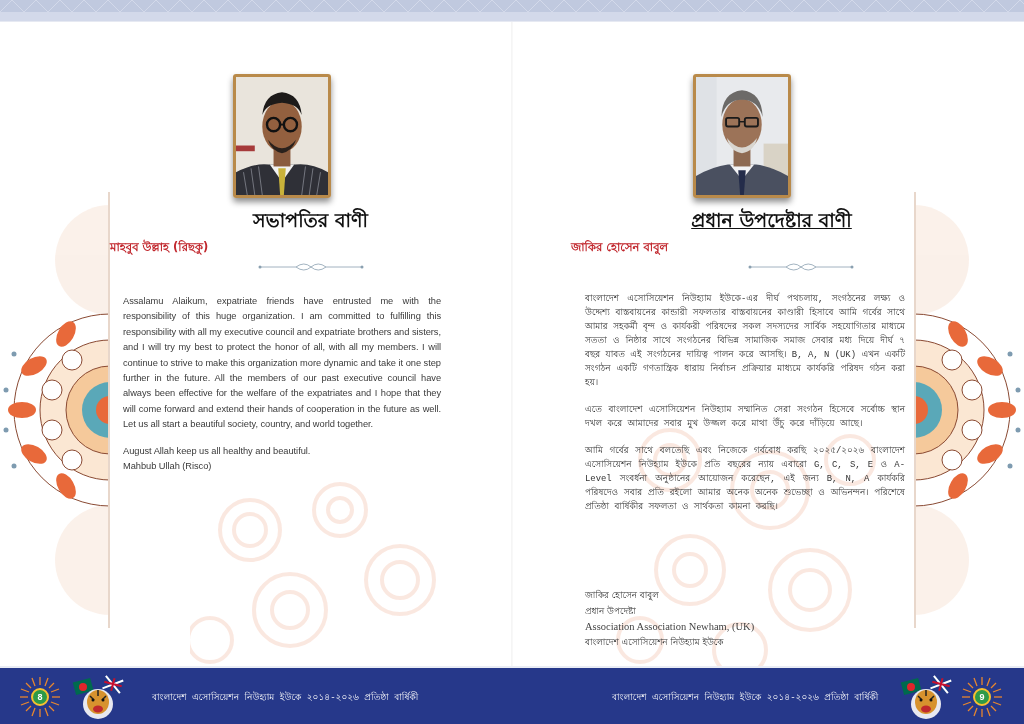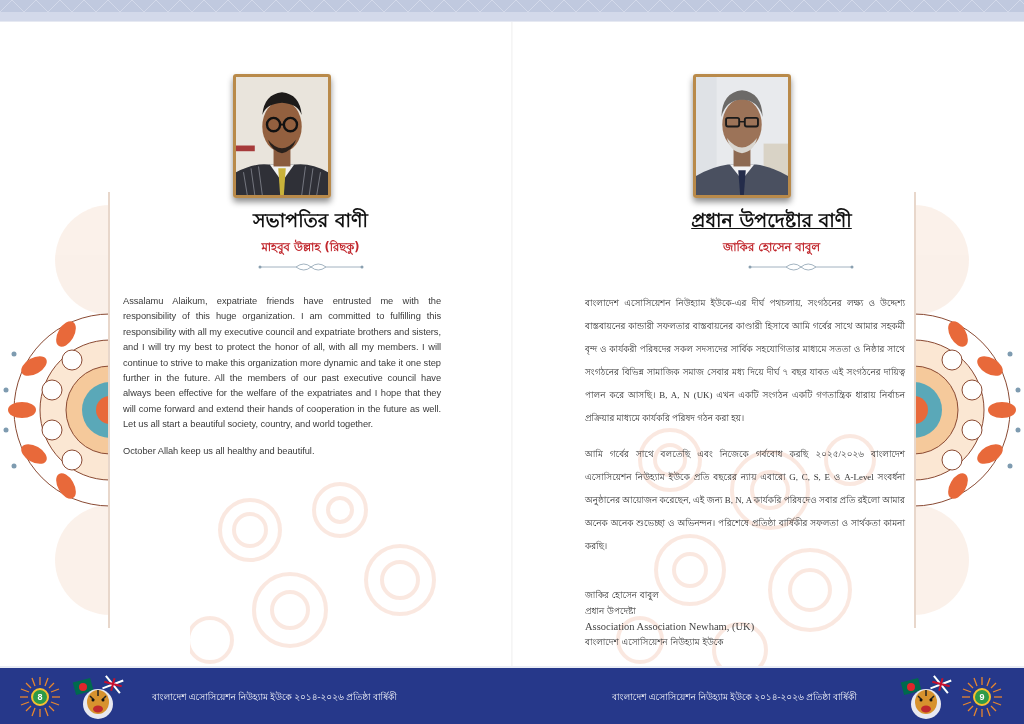--- a/index.html
+++ b/index.html
@@ -46,41 +46,41 @@
     box-shadow: 0 4px 6px rgba(0,0,0,0.45);
     overflow: hidden;
   }
   .portrait svg { width: 100%; height: 100%; display: block; }
 
   .heading {
     position: absolute; left: 0; width: 100%; text-align: center;
     font-family: "DejaVu Sans", sans-serif; font-weight: bold; font-size: 19px; color: #111;
   }
   .subname {
-    position: absolute; left: 0; width: 100%; text-align: center;
+    position: absolute; left: 0; width: 100%; 
     font-family: "DejaVu Sans", sans-serif; font-weight: bold; font-size: 11.5px; color: #c1272d;
   }
   .divider { position: absolute; left: 50%; transform: translateX(-50%); width: 110px; height: 10px; }
 
   .body-text {
     position: absolute; font-size: 9.3px; line-height: 15.4px; color: #3a3a3a; text-align: justify;
     font-family: "Liberation Sans", sans-serif; letter-spacing: -0.05px;
   }
   .body-text p { margin-bottom: 11px; }
   .bn-text {
-    position: absolute; font-size: 8.9px; line-height: 23px; color: #333; text-align: justify;
-    font-family: Liberation Serif, serif;
+    position: absolute; font-size: 8.9px; line-height: 14px; color: #333; text-align: justify;
+    font-family: Liberation Mono, monospace;
   }
   .bn-text p { margin-bottom: 13px; }
   .signature { position: absolute; font-size: 8.8px; line-height: 15.5px; color: #333; font-family: "DejaVu Sans", sans-serif; }
   .signature .en { font-family: "Liberation Serif", serif; font-size: 10.5px; color: #444; }
 
   
   .footer { position: absolute; left: 0; top: 666px; width: 1024px; height: 58px; background: #26388a; border-top: 2px solid #e9ecf4; }
-  .footer-title { position: absolute; top: 22px; font-family: Liberation Serif, serif; font-size: 9px; color: #ffffff; white-space: nowrap; }
+  .footer-title { position: absolute; top: 22px; font-family: Liberation Mono, monospace; font-size: 9px; color: #ffffff; white-space: nowrap; }
   .page-badge { position: absolute; top: 9px; width: 40px; height: 40px; }
   .page-badge .num {
     position: absolute; left: 11px; top: 11px; width: 18px; height: 18px; border-radius: 50%;
     background: #2e9a48; border: 2px solid #f8c030; color: #fff; font-size: 9px; font-weight: bold;
     text-align: center; line-height: 14px; font-family: "Liberation Sans", sans-serif;
   }
   .logo { position: absolute; top: 6px; width: 56px; height: 48px; }
 </style>
 </head>
 <body>
@@ -218,21 +218,22 @@
   <div class="subname" style="top:217px;">মাহবুব উল্লাহ (রিছকু)</div>
   <svg class="divider" style="top:240px;" viewBox="0 0 110 10">
     <line x1="4" y1="5" x2="40" y2="5" stroke="#8aa0b0" stroke-width="0.8"></line>
     <line x1="70" y1="5" x2="106" y2="5" stroke="#8aa0b0" stroke-width="0.8"></line>
     <circle cx="4" cy="5" r="1.5" fill="#8aa0b0"></circle>
       <circle cx="106" cy="5" r="1.5" fill="#8aa0b0"></circle>
     <path d="M40 5 Q48 -1 55 5 Q62 11 70 5 Q62 -1 55 5 Q48 11 40 5 Z" fill="none" stroke="#8aa0b0" stroke-width="0.8"></path>
   </svg>
   <div class="body-text" style="left:13px;top:272px;width:318px;">
     <p>Assalamu Alaikum, expatriate friends have entrusted me with the responsibility of this huge organization. I am committed to fulfilling this responsibility with all my executive council and expatriate brothers and sisters, and I will try my best to protect the honor of all, with all my members. I will continue to strive to make this organization more dynamic and take it one step further in the future. All the members of our past executive council have always been effective for the welfare of the expatriates and I hope that they will come forward and extend their hands of cooperation in the future as well. Let us all start a beautiful society, country, and world together.</p>
-    <div>October Allah keep us all healthy and beautiful.</div>
+    <div>August Allah keep us all healthy and beautiful.</div>
+    <div>Mahbub Ullah (Risco)</div>
   </div>
 </div>
 
 <div class="page right">
   <div class="portrait" style="left:180px;top:52px;">
     <svg viewBox="0 0 98 124" preserveAspectRatio="none">
       <rect width="98" height="124" fill="#e8eaed"></rect>
       <rect x="0" y="0" width="22" height="124" fill="#dfe2e6"></rect>
       <rect x="72" y="70" width="26" height="40" fill="#d9d3c6"></rect>
       <path d="M0 124 L0 104 Q18 94 34 92 L64 92 Q80 94 98 104 L98 124 Z" fill="#4a5060"></path>
@@ -251,20 +252,21 @@
   <div class="subname" style="top:217px;left:58px;">জাকির হোসেন বাবুল</div>
   <svg class="divider" style="top:240px;left:288px;" viewBox="0 0 110 10">
     <line x1="4" y1="5" x2="40" y2="5" stroke="#8aa0b0" stroke-width="0.8"></line>
     <line x1="70" y1="5" x2="106" y2="5" stroke="#8aa0b0" stroke-width="0.8"></line>
     <circle cx="4" cy="5" r="1.5" fill="#8aa0b0"></circle>
       <circle cx="106" cy="5" r="1.5" fill="#8aa0b0"></circle>
     <path d="M40 5 Q48 -1 55 5 Q62 11 70 5 Q62 -1 55 5 Q48 11 40 5 Z" fill="none" stroke="#8aa0b0" stroke-width="0.8"></path>
   </svg>
   <div class="bn-text" style="left:72px;top:270px;width:320px;">
     <p>বাংলাদেশ এসোসিয়েশন নিউহ্যাম ইউকে-এর দীর্ঘ পথচলায়, সংগঠনের লক্ষ্য ও উদ্দেশ্য বাস্তবায়নের কান্ডারী সফলতার বাস্তবায়নের কাণ্ডারী হিসাবে আমি গর্বের সাথে আমার সহকর্মী বৃন্দ ও কার্যকরী পরিষদের সকল সদস্যদের সার্বিক সহযোগিতার মাধ্যমে সততা ও নিষ্ঠার সাথে সংগঠনের বিভিন্ন সামাজিক সমাজ সেবার মধ্য দিয়ে দীর্ঘ ৭ বছর যাবত এই সংগঠনের দায়িত্ব পালন করে আসছি। B, A, N (UK) এখন একটি সংগঠন একটি গণতান্ত্রিক ধারায় নির্বাচন প্রক্রিয়ার মাধ্যমে কার্যকরি পরিষদ গঠন করা হয়।</p>
+    <p>এতে বাংলাদেশ এসোসিয়েশন নিউহ্যাম সম্মানিত সেরা সংগঠন হিসেবে সর্বোচ্চ স্থান দখল করে আমাদের সবার মুখ উজ্জল করে মাথা উঁচু করে দাঁড়িয়ে আছে।</p>
     <p>আমি গর্বের সাথে বলতেছি এবং নিজেকে গর্ববোধ করছি ২০২৫/২০২৬ বাংলাদেশ এসোসিয়েশন নিউহ্যাম ইউকে প্রতি বছরের ন্যায় এবারো G, C, S, E ও A-Level সংবর্ধনা অনুষ্ঠানের আয়োজন করেছেন, এই জন্য B, N, A কার্যকরি পরিষদেও সবার প্রতি রইলো আমার অনেক অনেক শুভেচ্ছা ও অভিনন্দন। পরিশেষে প্রতিষ্ঠা বার্ষিকীর সফলতা ও সার্থকতা কামনা করছি।</p>
   </div>
   <div class="signature" style="left:72px;top:566px;">
     <div>জাকির হোসেন বাবুল</div>
     <div>প্রধান উপদেষ্টা</div>
     <div class="en">Association Association Newham, (UK)</div>
     <div>বাংলাদেশ এসোসিয়েশন নিউহ্যাম ইউকে</div>
   </div>
 </div>
 

